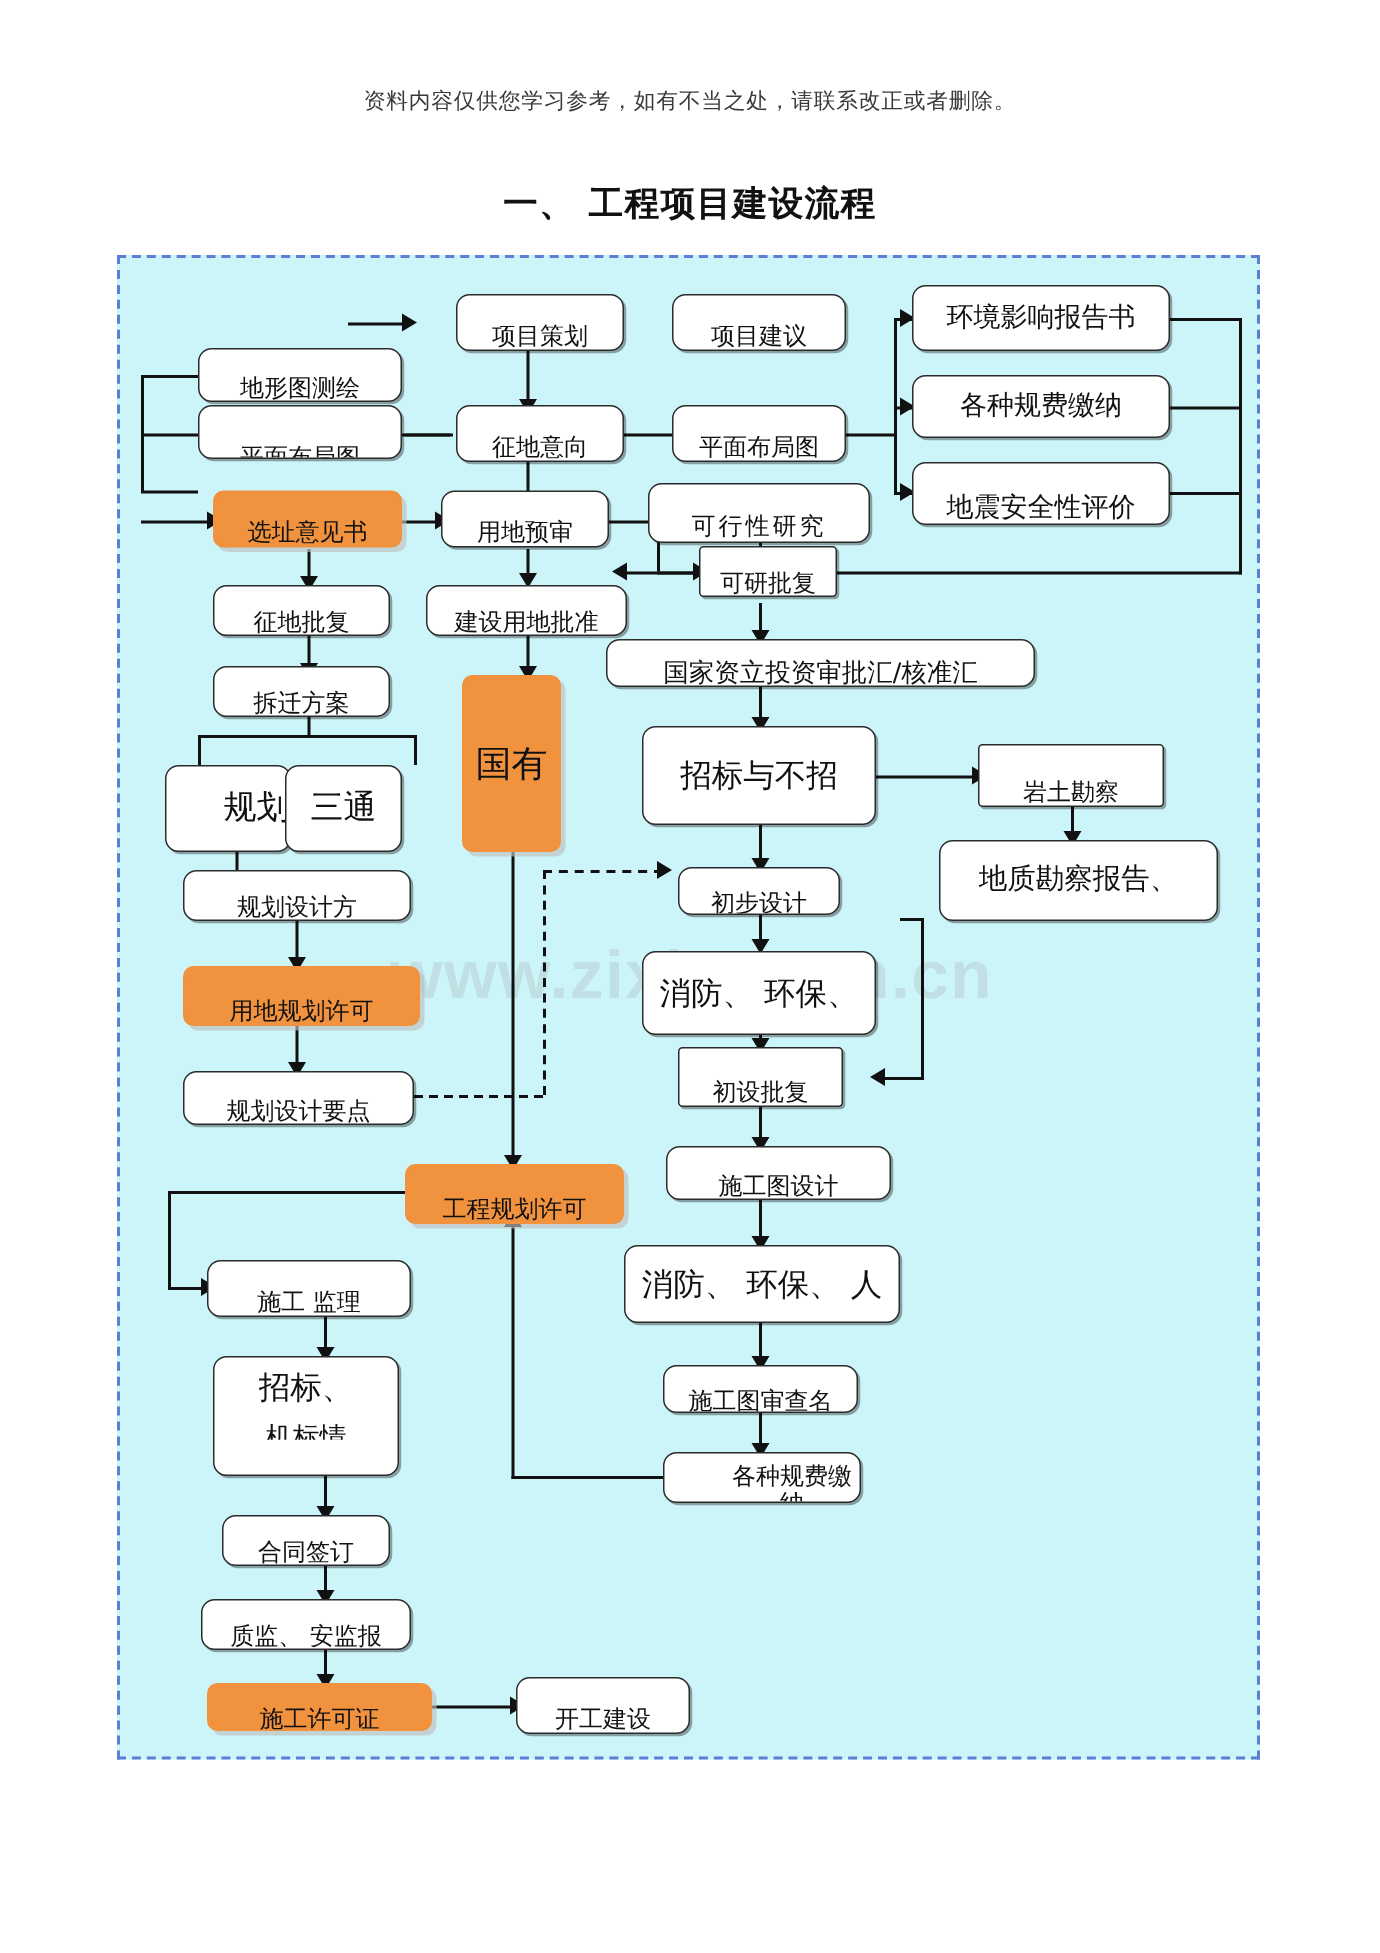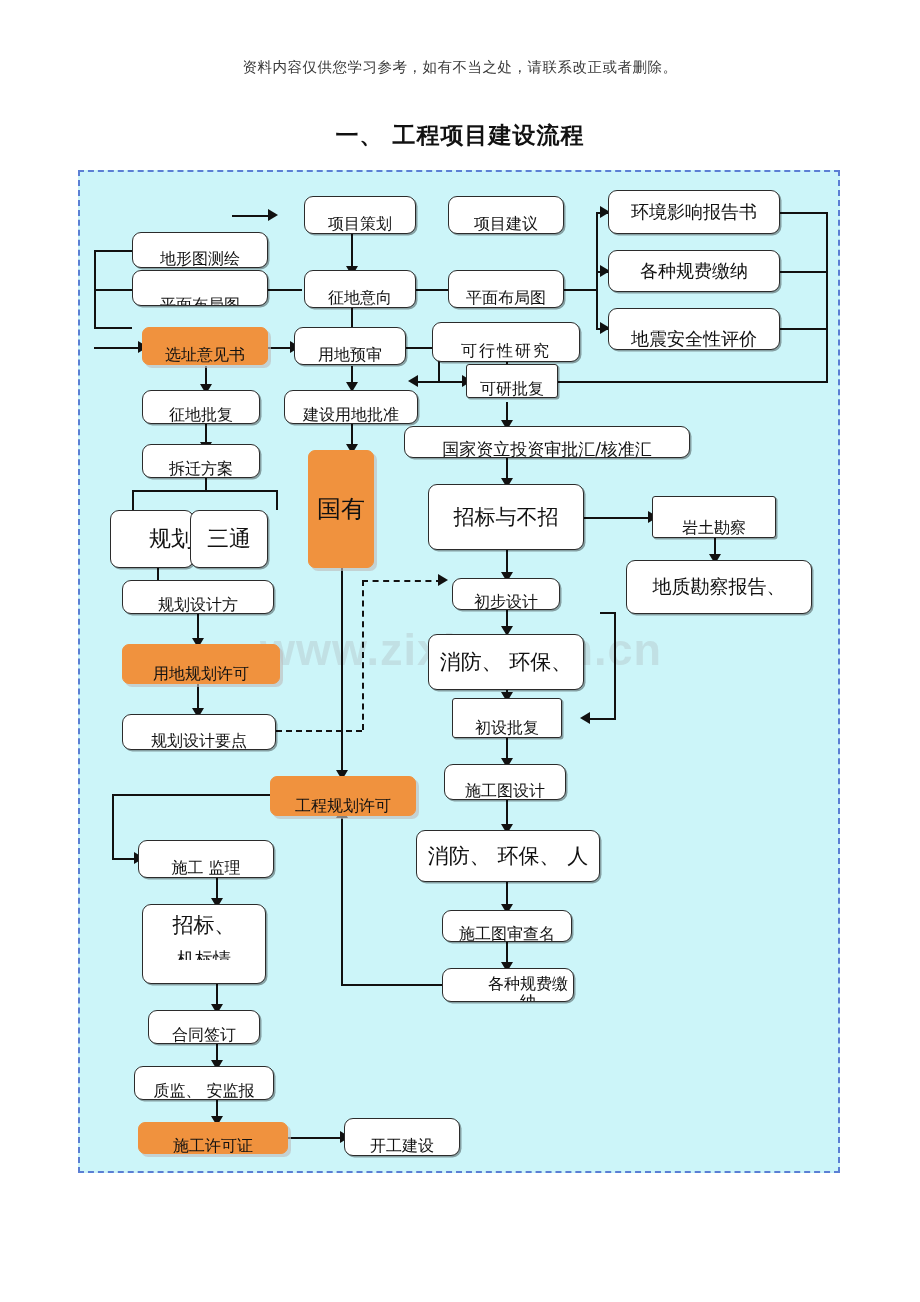--- a/index.html
+++ b/index.html
@@ -361,21 +361,21 @@
   </div>
 
   <div class="node clip sq" style="left:372px; top:526px; width:110px; height:40px;">
     <span style="top:10px;">初设批复</span>
   </div>
 
   <div class="node orange clip" style="left:190px; top:604px; width:146px; height:40px;">
     <span style="top:10px;">工程规划许可</span>
   </div>
 
-  <div class="node clip" style="left:364px; top:592px; width:122px; height:36px;">
+  <div class="node clip" style="left:364px; top:592px; width:150px; height:36px;">
     <span style="top:9px;">施工图设计</span>
   </div>
 
   <div class="node clip" style="left:58px; top:668px; width:136px; height:38px;">
     <span style="top:9px;">施工   监理</span>
   </div>
 
   <div class="node" style="left:336px; top:658px; width:184px; height:52px; font-size:21px;">
     <span>消防、  环保、  人</span>
   </div>

